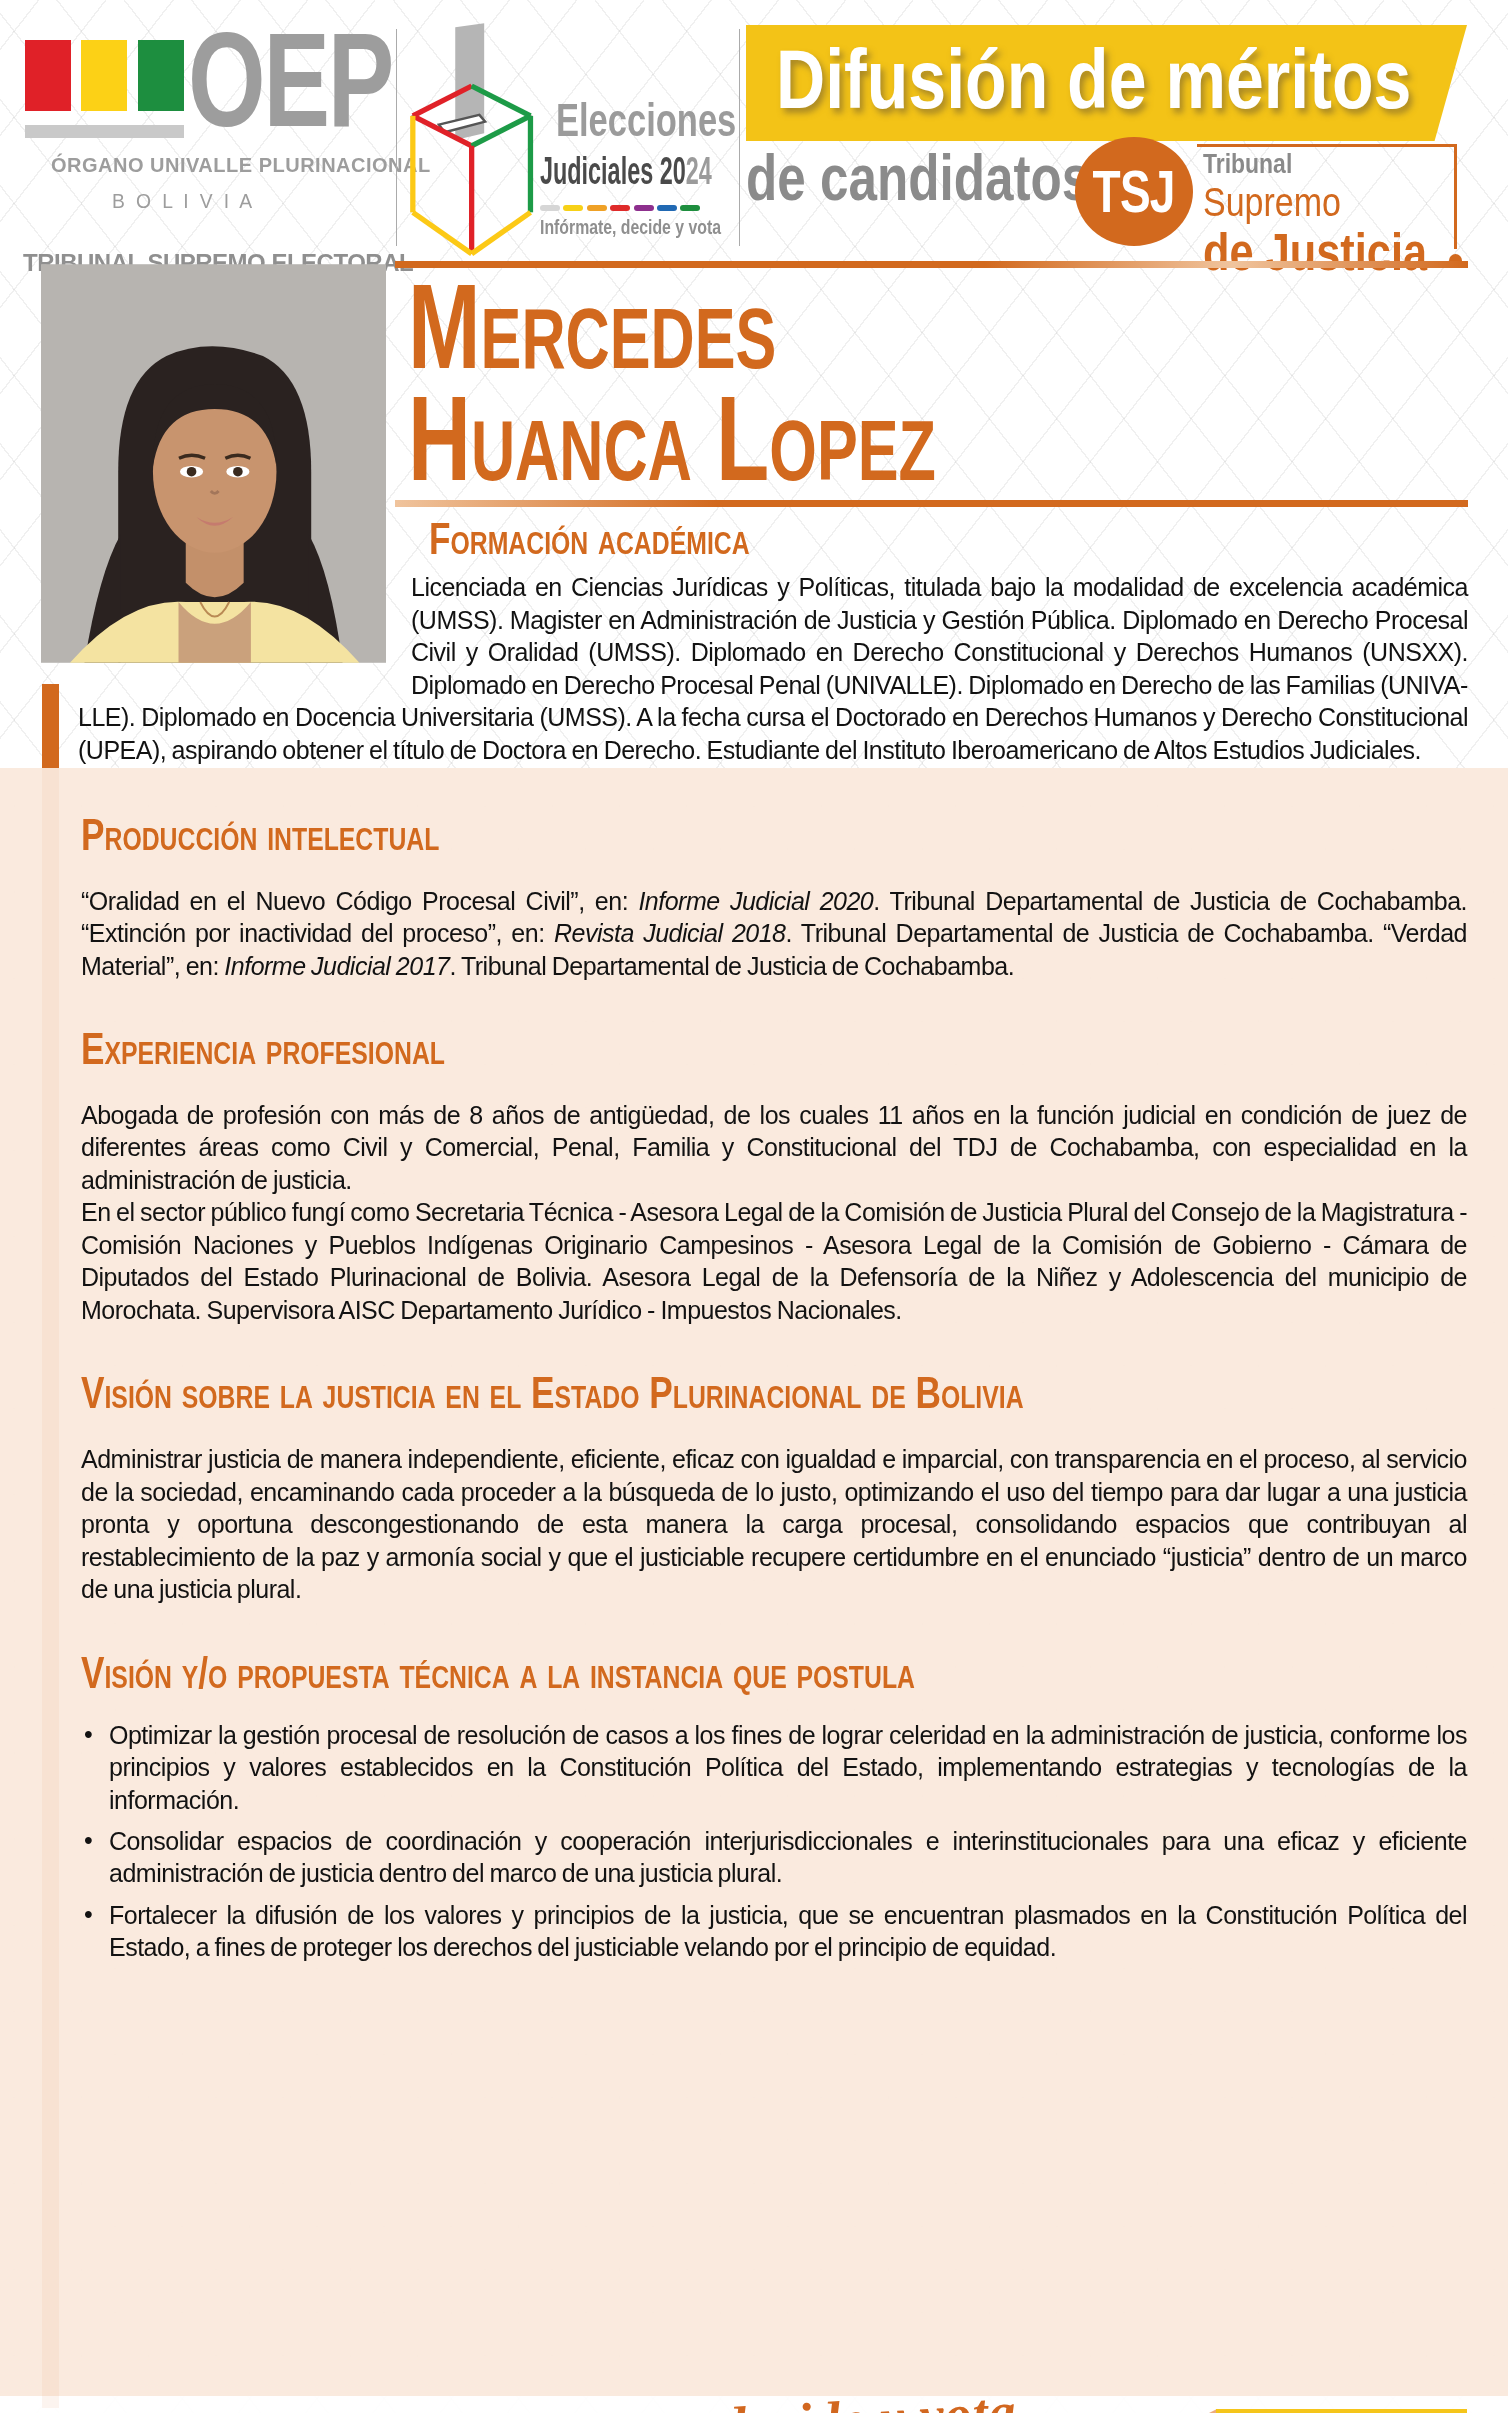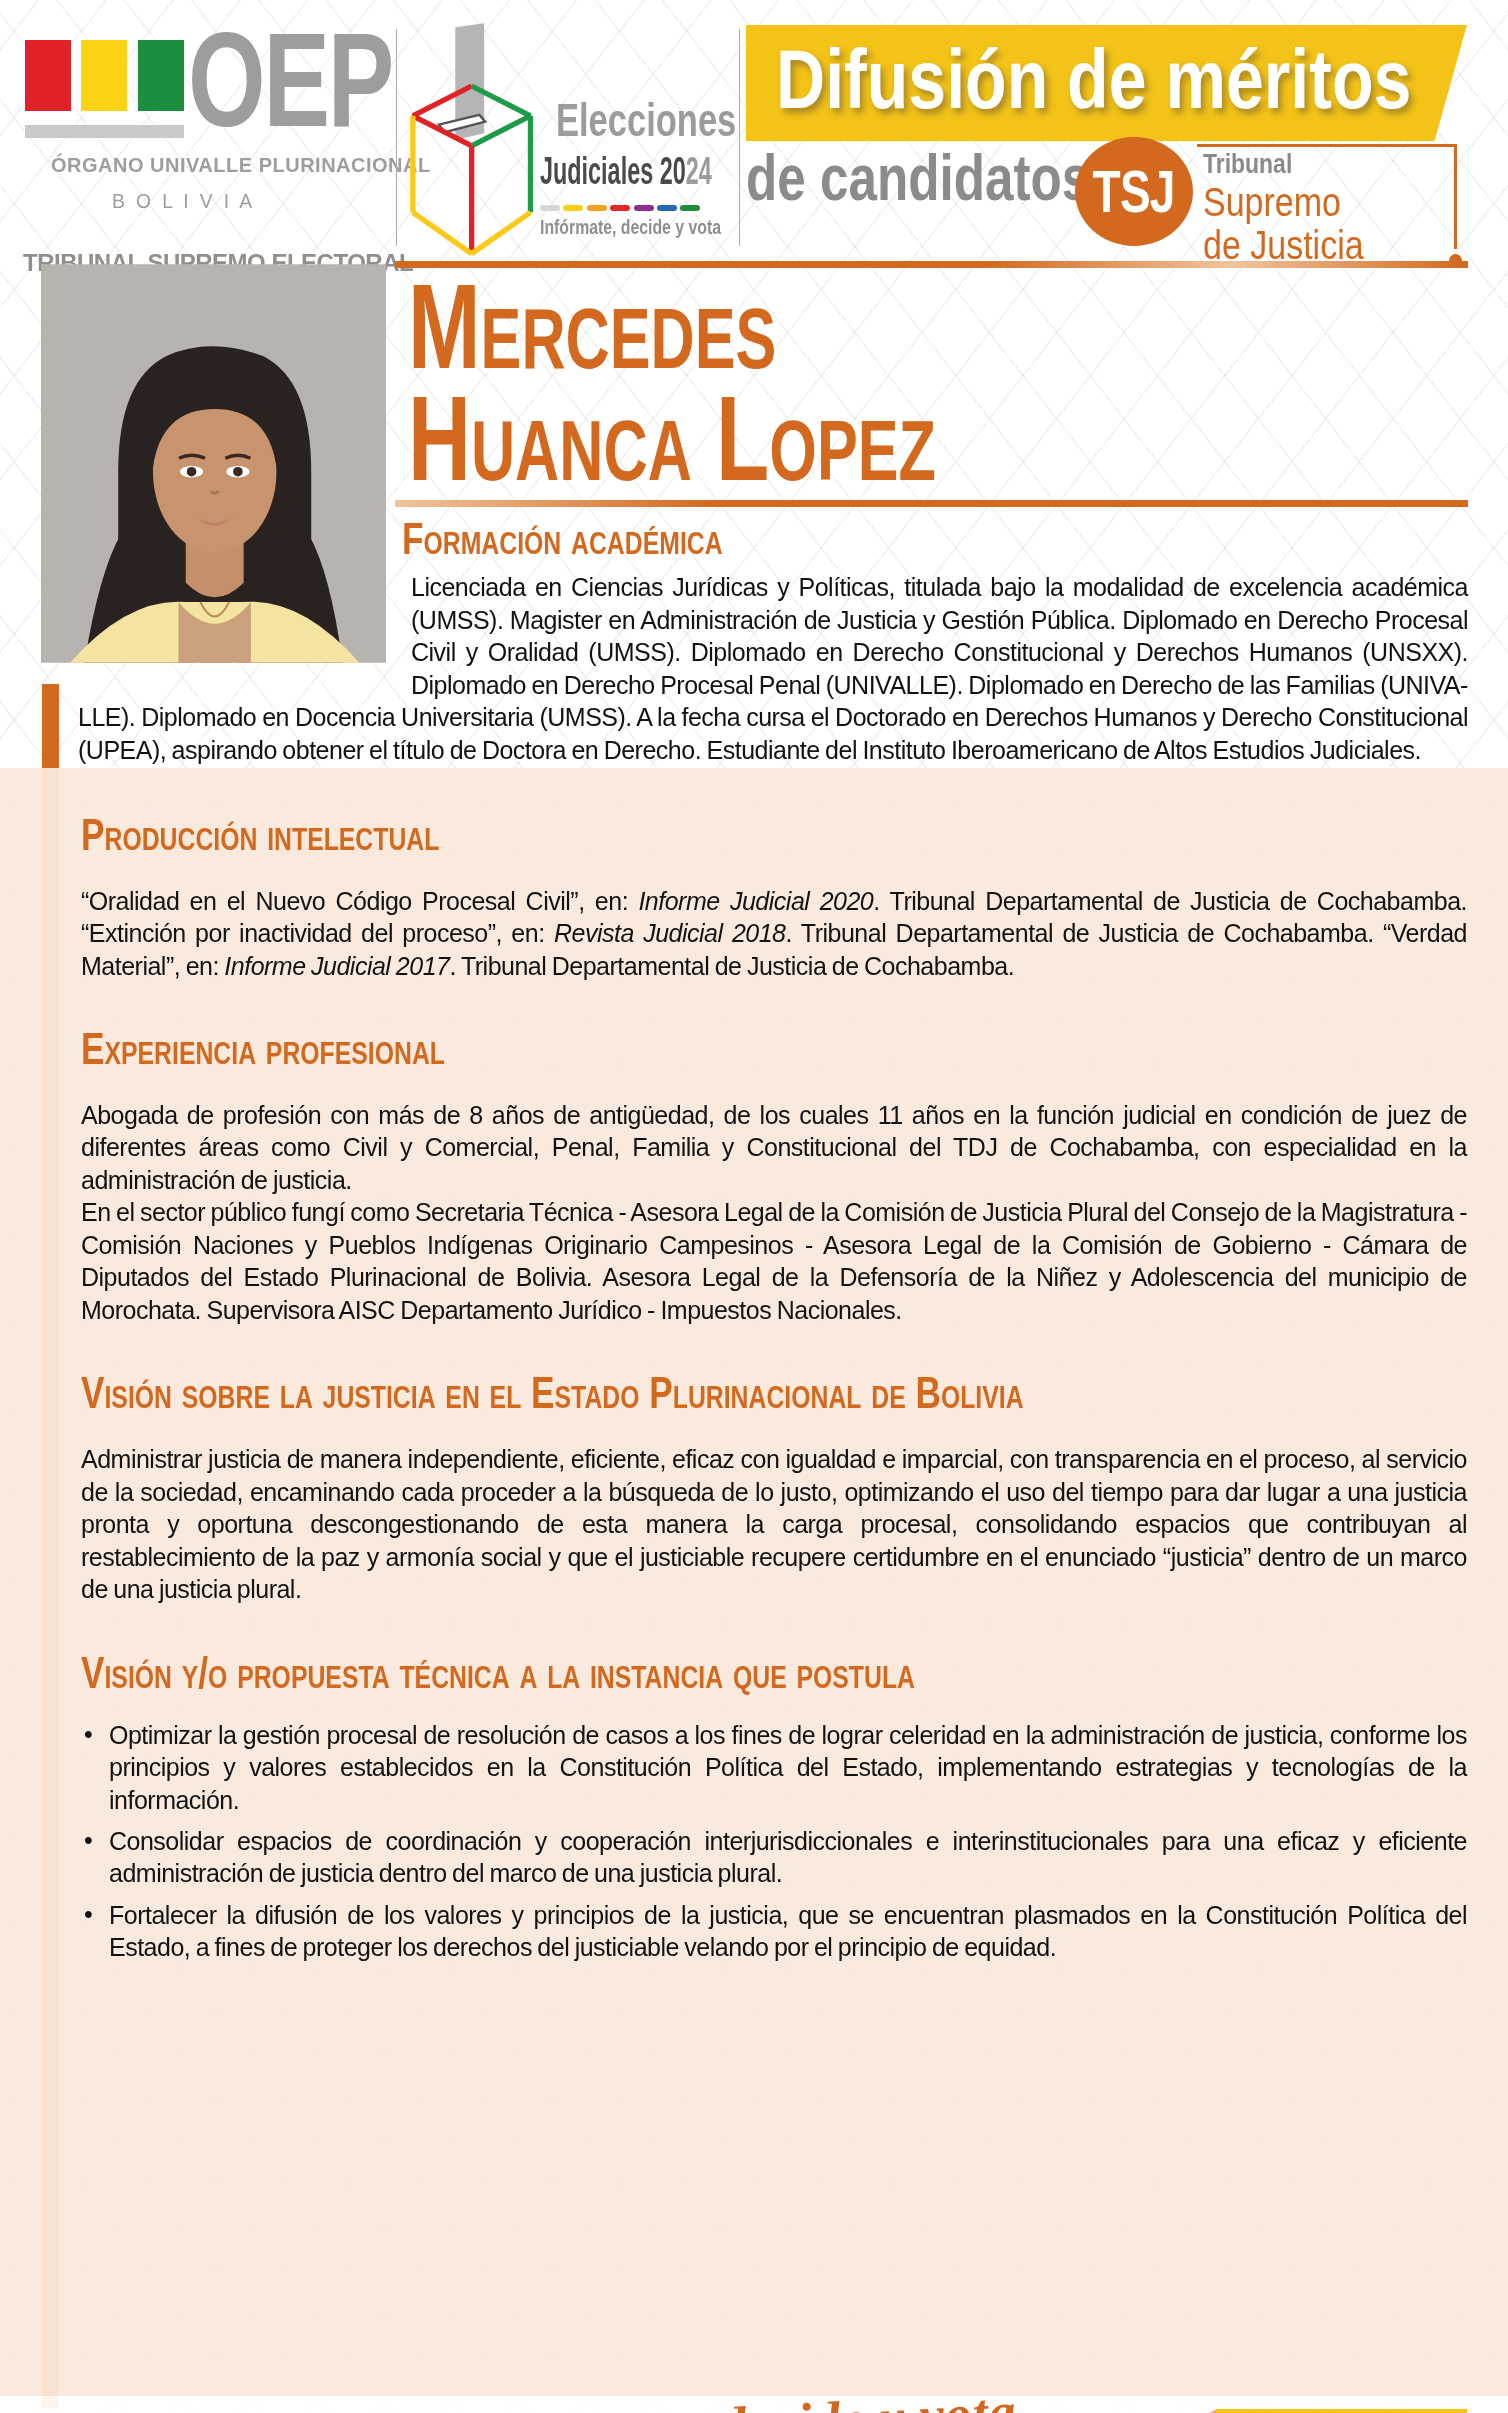--- a/index.html
+++ b/index.html
@@ -41,41 +41,41 @@
   .banner{left:746px; top:25px; width:721px; height:116px; background:#f3c317;
           clip-path:polygon(0 0,100% 0,95.5% 100%,0 100%);}
   .banner-title{position:absolute; left:30px; top:12.6px; font-size:83px; font-weight:bold; color:#ffffff;
           white-space:nowrap; line-height:1; text-shadow:4.3px 5.3px 6.8px rgba(110,90,50,.55);}
   .subtitle{left:746px; top:146px; font-size:64px; font-weight:bold; color:#8b8b8b; line-height:1; white-space:nowrap;}
   .tsj-ellipse{left:1075px; top:137px; width:118px; height:109px; border-radius:50%; background:#d2691e;
           display:flex; align-items:center; justify-content:center;}
   .tsj-abbr{font-size:59px; font-weight:bold; color:#fff; transform:scaleX(.78); letter-spacing:-1px;}
   .tsj-l1{left:1203px; top:149px; font-size:27px; font-weight:bold; color:#8a8a8a; white-space:nowrap;}
   .tsj-l2{left:1203px; top:180px; font-size:40px; font-weight:normal; color:#d2691e; white-space:nowrap;}
-  .tsj-l3{left:1203px; top:223px; font-size:40px; font-weight:normal; color:#d2691e; white-space:nowrap;}
+  .tsj-l3{left:1203px; top:223px; font-size:51px; font-weight:bold; color:#d2691e; white-space:nowrap;}
   .tsj-bracket{left:1197px; top:144px; width:257px; height:102px;
           border-top:3.9px solid #d2691e; border-right:3.9px solid #d2691e;}
   .tsj-bracket::after{content:""; position:absolute; right:-8.2px; bottom:-18.3px; width:13px; height:13px;
           border-radius:50%; background:#d2691e;}
 
   
   .photo{left:41px; top:264px; width:345px; height:399px;}
   .rule-top{left:395px; top:261px; width:1073px; height:7.2px;
         background:linear-gradient(90deg,#d2691e 0%,#d2691e 55%,#f0c49d 78%,#d2691e 100%);}
   .rule-bottom{left:395px; top:500px; width:1073px; height:7.2px;
         background:linear-gradient(90deg,#f0c49d 0%,#d2691e 30%,#d2691e 100%);}
   .name{left:408px; font-weight:bold; color:#d2691e; font-size:121px; line-height:1;
         font-variant:small-caps; white-space:nowrap;}
   .name .cond{transform:scaleX(.72);}
   .name.first{top:266px;} .name.last{top:378px;}
 
   .sec-heading{font-size:44px; font-weight:bold; color:#d2691e; font-variant:small-caps;
         line-height:1.05; white-space:nowrap;}
   .sec-heading .cond{transform:scaleX(.8);}
-  .h-formacion{left:402px; top:516px;}
+  .h-formacion{left:429px; top:516px;}
 
   .body-text{font-size:25px; line-height:1.3; text-align:justify; letter-spacing:-0.5px; word-spacing:-1px; color:#121212;}
   .p-form-right{left:411px; top:571px; width:1057px;}
   .p-form-full{left:78px; top:701px; width:1390px;}
 
   .left-bar{left:42px; top:684px; width:17.4px; height:1724px; background:#d2691e;}
 
   
   .peach{left:0; top:768px; width:1508px; height:1628px; background:rgba(250,233,220,.95);
          box-sizing:border-box; padding:44px 41px 0 81px;}

